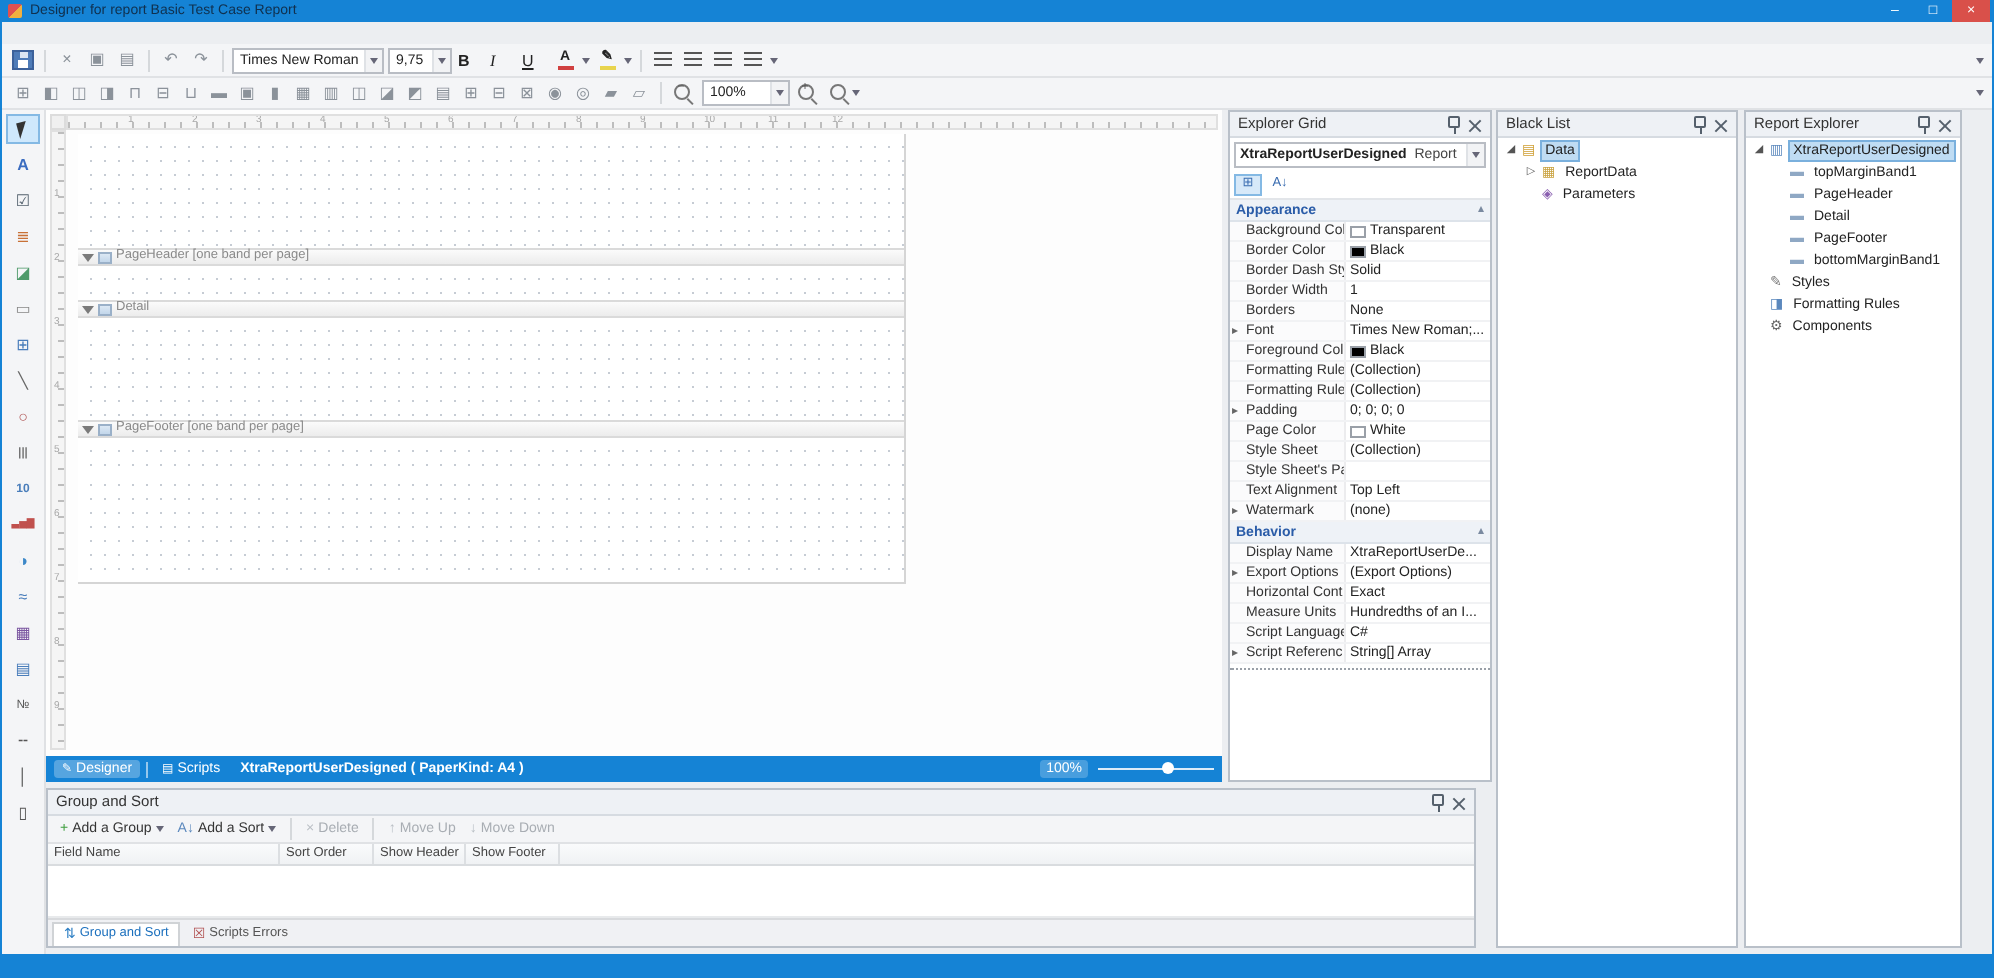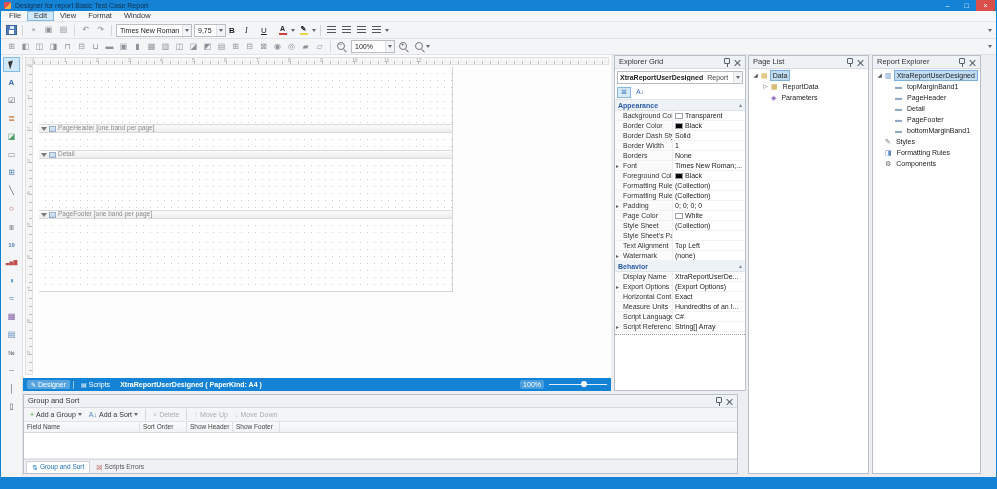--- a/index.html
+++ b/index.html
@@ -135,27 +135,20 @@
   <div class="titlebar">
     <span class="app-icon"></span>
     <span class="title-text">Designer for report Basic Test Case Report</span>
     <span class="win-btns">
       <span class="win-btn">–</span>
       <span class="win-btn">□</span>
       <span class="win-btn close">×</span>
     </span>
   </div>
 
-  <div class="menubar" id="menubar">
-      <div class="menu-item">File</div>
-      <div class="menu-item hl">Edit</div>
-      <div class="menu-item">View</div>
-      <div class="menu-item">Format</div>
-      <div class="menu-item">Window</div>
-    </div>
 
   <div class="toolbar t1">
     <span class="tb-btn">
         <span class="save-ico"></span>
       </span>
     <span class="tsep"></span>
     <span class="tb-btn">
         <span class="tb-glyph">×</span>
       </span>
     <span class="tb-btn">
@@ -565,21 +558,21 @@
         <div class="pg-row">
           <div class="pg-name"><span class="pg-caret">▸</span>Script Referenc</div>
           <div class="pg-value">String[] Array</div>
         </div>
         <div class="pg-more"></div>
       </div>
   </div>
 
   <div class="panel fl-panel">
     <div class="panel-header">
-      <span>Page List</span>
+      <span>Black List</span>
       <span class="panel-tools">
         <span class="pin-ico"></span>
         <span class="close-ico"></span>
       </span>
     </div>
     <div class="tree" id="fl-tree">
         <div class="tree-row selected" style="padding-left: 3px;">
           <span class="tree-exp">◢</span>
           <span class="tree-ico" style="color: rgb(207, 159, 51);">▤</span>
           <span class="tree-label">Data</span>

